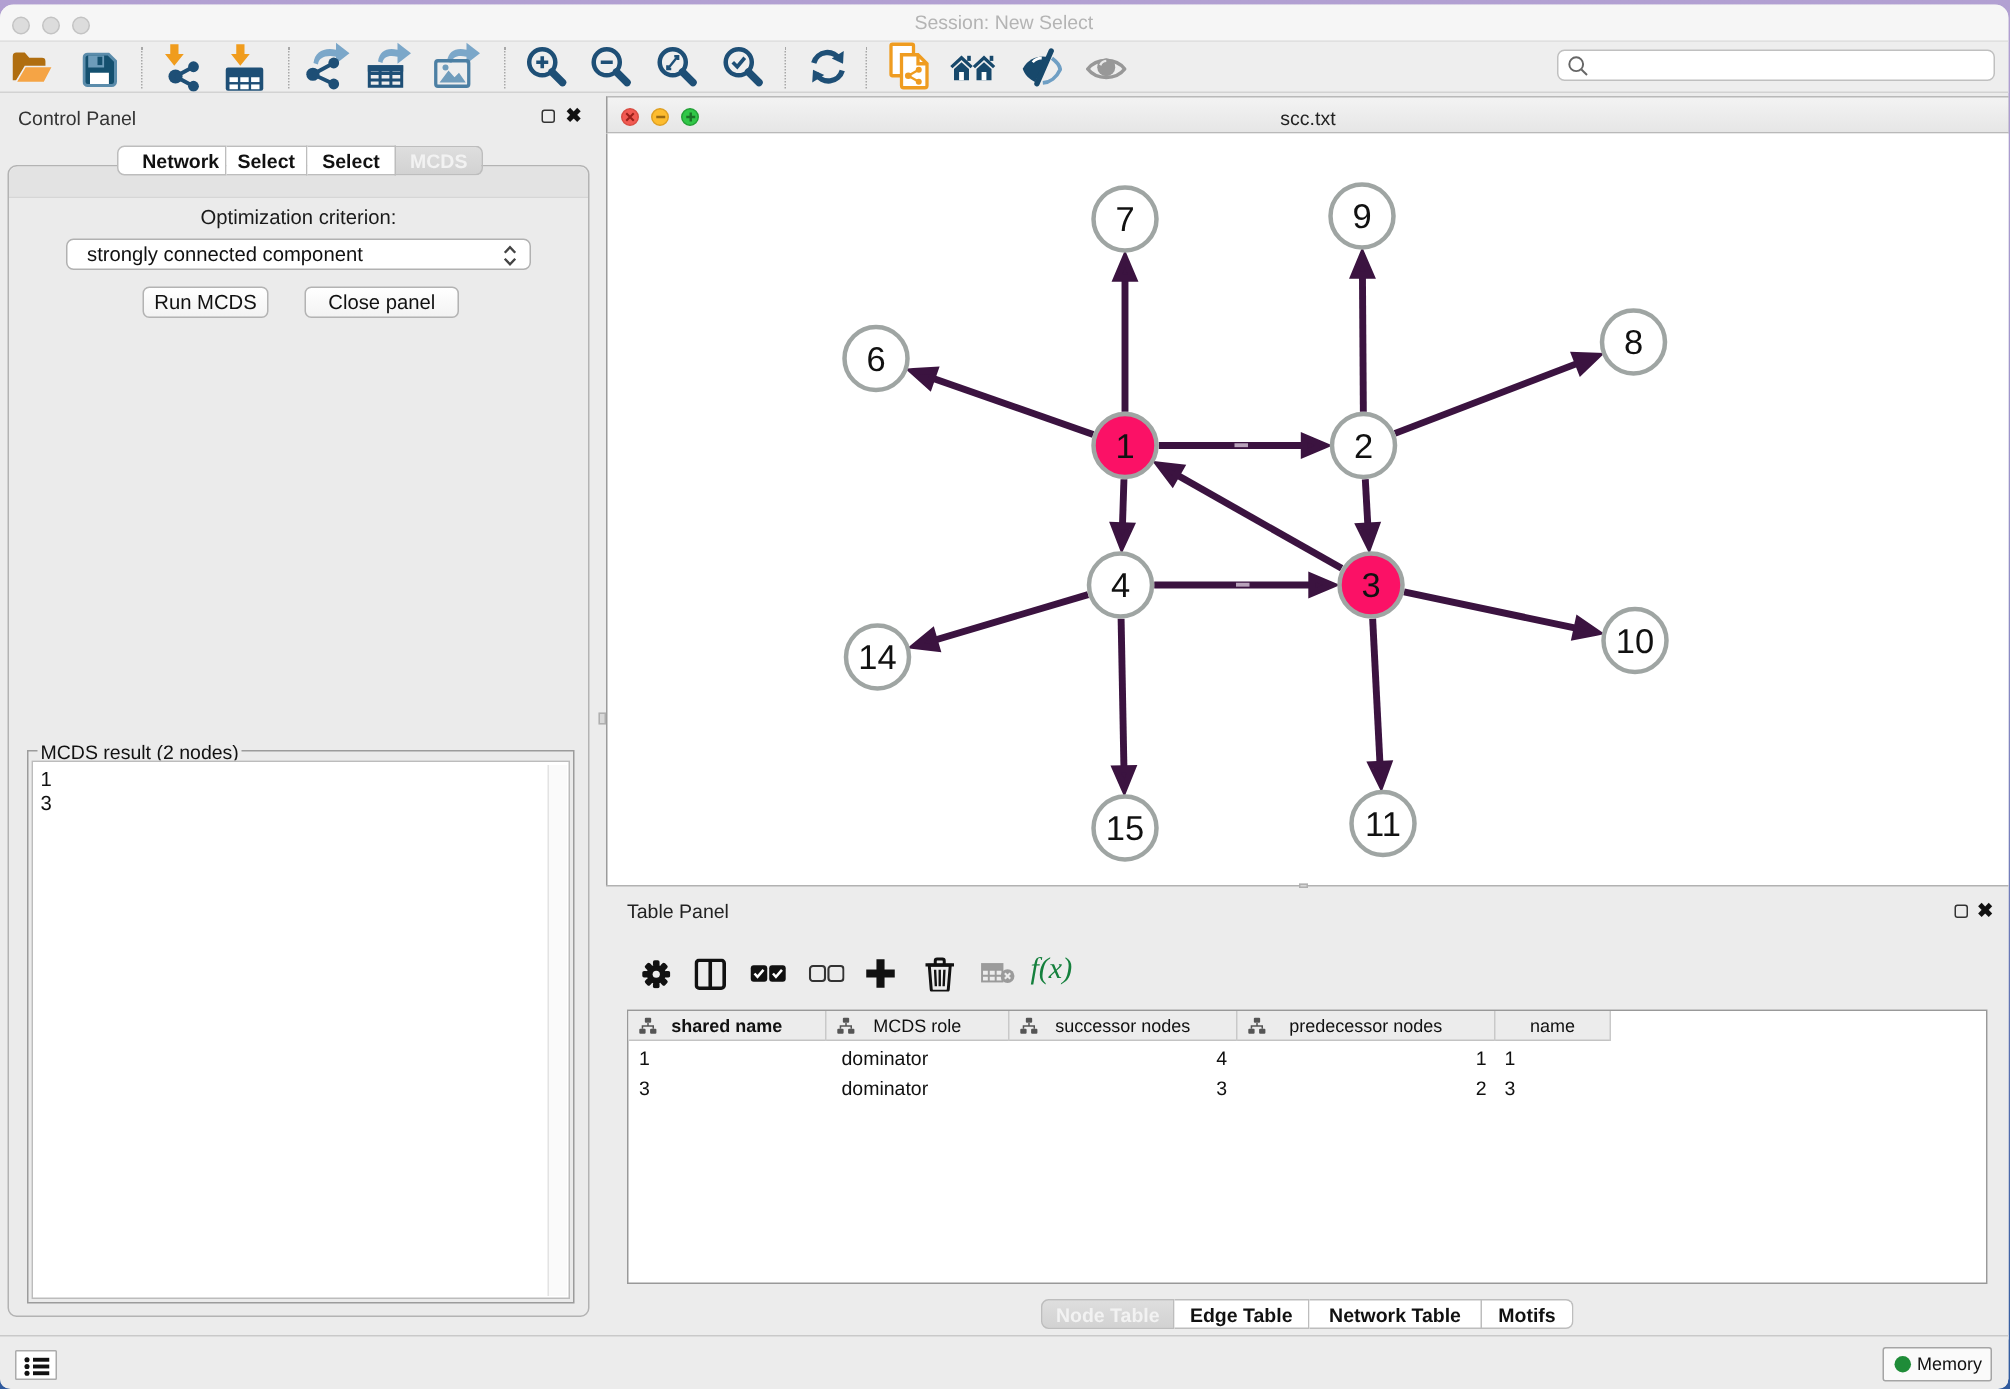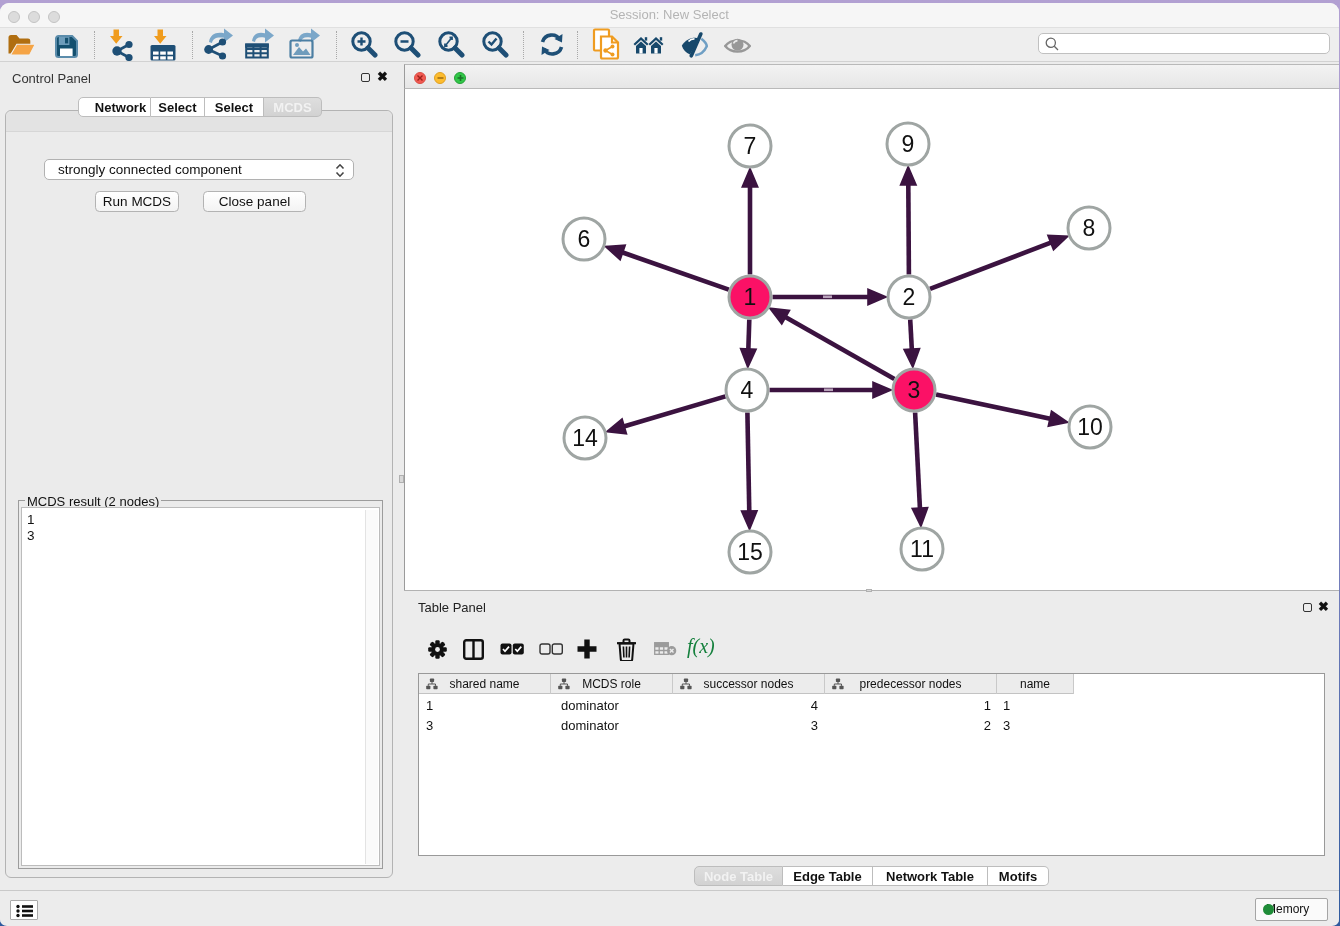--- a/index.html
+++ b/index.html
@@ -45,21 +45,21 @@
 #tp-header { position:absolute; left:0; top:0; width:655px; height:20px; background:#ececec; border-bottom:1px solid #c3c3c3; }
 .hcell { position:absolute; top:0; height:20px; border-right:1px solid #c9c9c9; font-size:12px; color:#111; text-align:center; line-height:20px; }
 .hicon { position:absolute; left:7px; top:4px; }
 .trow { position:absolute; font-size:13px; color:#111; height:16px; line-height:16px; }
 .cell { position:absolute; }
 
 #tp-tabs { position:absolute; left:290px; top:276px; }
 
 #statusbar { position:absolute; left:0; top:887px; width:100%; height:35px; background:#ececec; border-top:1px solid #c9c9c9; }
 #listbtn { position:absolute; left:10px; top:9px; width:28px; height:20px; background:#fff; border:1px solid #ababab; border-radius:1px; }
-#membtn { position:absolute; right:10.5px; top:7px; width:73px; height:23px; background:#fafafa; border:1px solid #a5a5a5; border-radius:2px; font-size:12px; color:#111; line-height:21px; padding-left:10px; }
+#membtn { position:absolute; right:10.5px; top:7px; width:73px; height:23px; background:#fafafa; border:1px solid #a5a5a5; border-radius:2px; font-size:12px; color:#111; line-height:21px; padding-left:22px; }
 #memdot { position:absolute; left:7px; top:5px; width:11px; height:11px; border-radius:50%; background:#1f8c38; }
 svg.icon { display:block; }
 </style>
 </head>
 <body>
 <div id="win">
   <div id="titlebar">
     <div class="tl" style="left:8px;"></div>
     <div class="tl" style="left:28px;"></div>
     <div class="tl" style="left:48px;"></div>
@@ -213,20 +213,21 @@
   <div id="cp-title">Control Panel</div>
   <div class="winbtn-sq" style="left:361px; top:70px;"></div>
   <div class="winbtn-x" style="left:377px; top:66px;">✖</div>
   <div class="tabbar" style="left:78px; top:94px;">
     <div class="tab first" style="width:73px;padding-left:12px;">Network</div>
     <div class="tab" style="width:54px;">Select</div>
     <div class="tab" style="width:59px;">Select</div>
     <div class="tab sel last" style="width:58px;">MCDS</div>
   </div>
   <div id="cp-panel"></div>
+  <div id="opt-label">Optimization criterion:</div>
   <div id="opt-select">strongly connected component
     <svg class="icon" style="position:absolute; right:8px; top:3px;" width="10" height="15" viewBox="0 0 10 15">
       <path d="M1.5 5.5 L5 1.8 L8.5 5.5" fill="none" stroke="#444" stroke-width="1.6"></path>
       <path d="M1.5 9.5 L5 13.2 L8.5 9.5" fill="none" stroke="#444" stroke-width="1.6"></path>
     </svg>
   </div>
   <div class="btn" style="left:95px; top:188px; width:84px;">Run MCDS</div>
   <div class="btn" style="left:203px; top:188px; width:103px;">Close panel</div>
   <div id="fieldset">
     <div id="fs-label">MCDS result (2 nodes)</div>
@@ -236,20 +237,21 @@
   <div id="netwin">
     <div id="net-titlebar">
       <div class="mac" style="left:9px; background:#f25a52; border:1px solid #d94e44;"></div>
       <div class="mac" style="left:29px; background:#fdbc2e; border:1px solid #dfa023;"></div>
       <div class="mac" style="left:49px; background:#31c748; border:1px solid #24a137;"></div>
       <svg class="icon" style="position:absolute;left:11px;top:8.5px;" width="52" height="9" viewBox="0 0 52 9">
         <path d="M1.5 1.5 L6.5 6.5 M6.5 1.5 L1.5 6.5" stroke="#9a201a" stroke-width="1.4"></path>
         <path d="M21.5 4 L27.5 4" stroke="#9a6a12" stroke-width="1.6"></path>
         <path d="M41.5 4 L47.5 4 M44.5 1 L44.5 7" stroke="#1c7228" stroke-width="1.6"></path>
       </svg>
+      <div id="net-title">scc.txt</div>
     </div>
     <div id="net-canvas">
       <svg width="935" height="500" viewBox="0 0 935 500" style="display:block; margin-top:-1px;">
         <g stroke="#3b1340" stroke-width="4.6" fill="#3b1340">
           <line x1="345.0" y1="186.5" x2="345.0" y2="97.5"></line>
           <polygon points="345.0,84.5 350.5,97.5 339.5,97.5"></polygon>
           <line x1="323.8" y1="201.6" x2="216.3" y2="164.0"></line>
           <polygon points="204.0,159.7 218.1,158.8 214.5,169.2"></polygon>
           <line x1="367.5" y1="209.0" x2="464.5" y2="209.0"></line>
           <polygon points="477.5,209.0 464.5,214.5 464.5,203.5"></polygon>
@@ -365,21 +367,21 @@
         <rect x="0.7" y="0.7" width="13.6" height="11.6"></rect>
         <path d="M0.7 4.5 h13.6 M0.7 8.5 h13.6 M5.2 0.7 v11.6 M9.8 0.7 v11.6"></path>
       </g>
       <rect x="0.7" y="0.7" width="13.6" height="3.4" fill="#9b9b9b"></rect>
       <circle cx="17.7" cy="8.7" r="4.6" fill="#9b9b9b"></circle>
       <path d="M15.9 6.9 L19.5 10.5 M19.5 6.9 L15.9 10.5" stroke="#ececec" stroke-width="1.4"></path>
     </svg>
     <div class="abs" style="left:283px; top:45px; font-family:'Liberation Serif',serif; font-style:italic; font-size:20px; color:#15803d;">f(x)</div>
     <div id="tp-table">
       <div id="tp-header">
-        <div class="hcell" style="left:0; width:132px;"><svg class="hicon" width="12" height="12" viewBox="0 0 12 12">
+        <div class="hcell" style="left:0; width:132px;font-weight:bold;"><svg class="hicon" width="12" height="12" viewBox="0 0 12 12">
               <g fill="#555">
                 <rect x="3.9" y="0.5" width="4.2" height="3.4" rx="0.7"></rect>
                 <rect x="0.2" y="7.8" width="4.2" height="3.4" rx="0.7"></rect>
                 <rect x="7.4" y="7.8" width="4.2" height="3.4" rx="0.7"></rect>
                 <path d="M6 4 V6 M2.3 7.8 V6 H9.5 V7.8" fill="none" stroke="#555" stroke-width="1"></path>
               </g>
             </svg>shared name</div>
         <div class="hcell" style="left:132px; width:122px;"><svg class="hicon" width="12" height="12" viewBox="0 0 12 12">
               <g fill="#555">
                 <rect x="3.9" y="0.5" width="4.2" height="3.4" rx="0.7"></rect>

